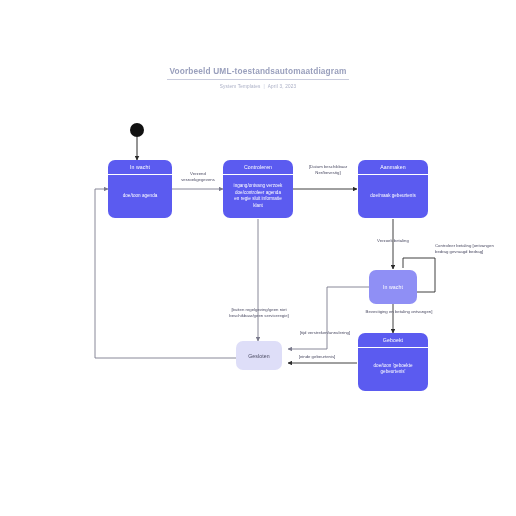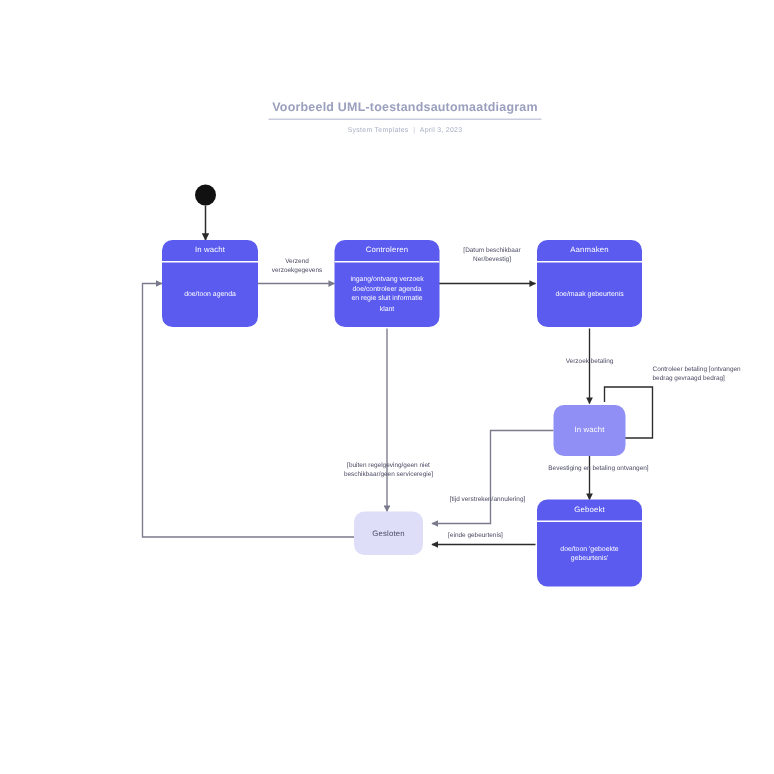--- a/index.html
+++ b/index.html
@@ -16,21 +16,21 @@
   }
   #canvas {
     position: relative;
     width: 516px;
     height: 516px;
   }
 
   
   .header {
     position: absolute;
-    left: 170px;
+    left: 158px;
     top: 66px;
     width: 200px;
     text-align: center;
   }
   .header-title {
     font-size: 8.3px;
     font-weight: bold;
     letter-spacing: 0.15px;
     color: #9aa0bd;
     white-space: nowrap;

